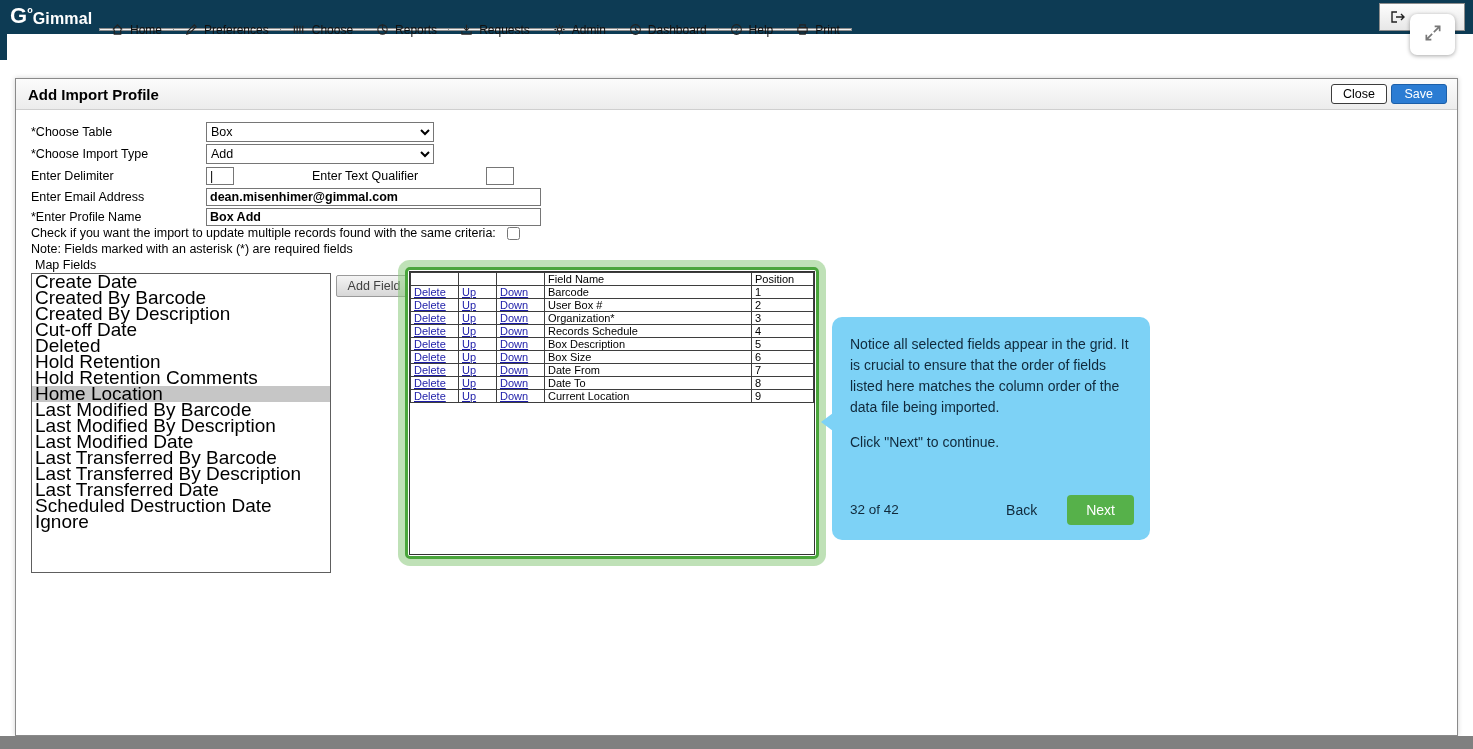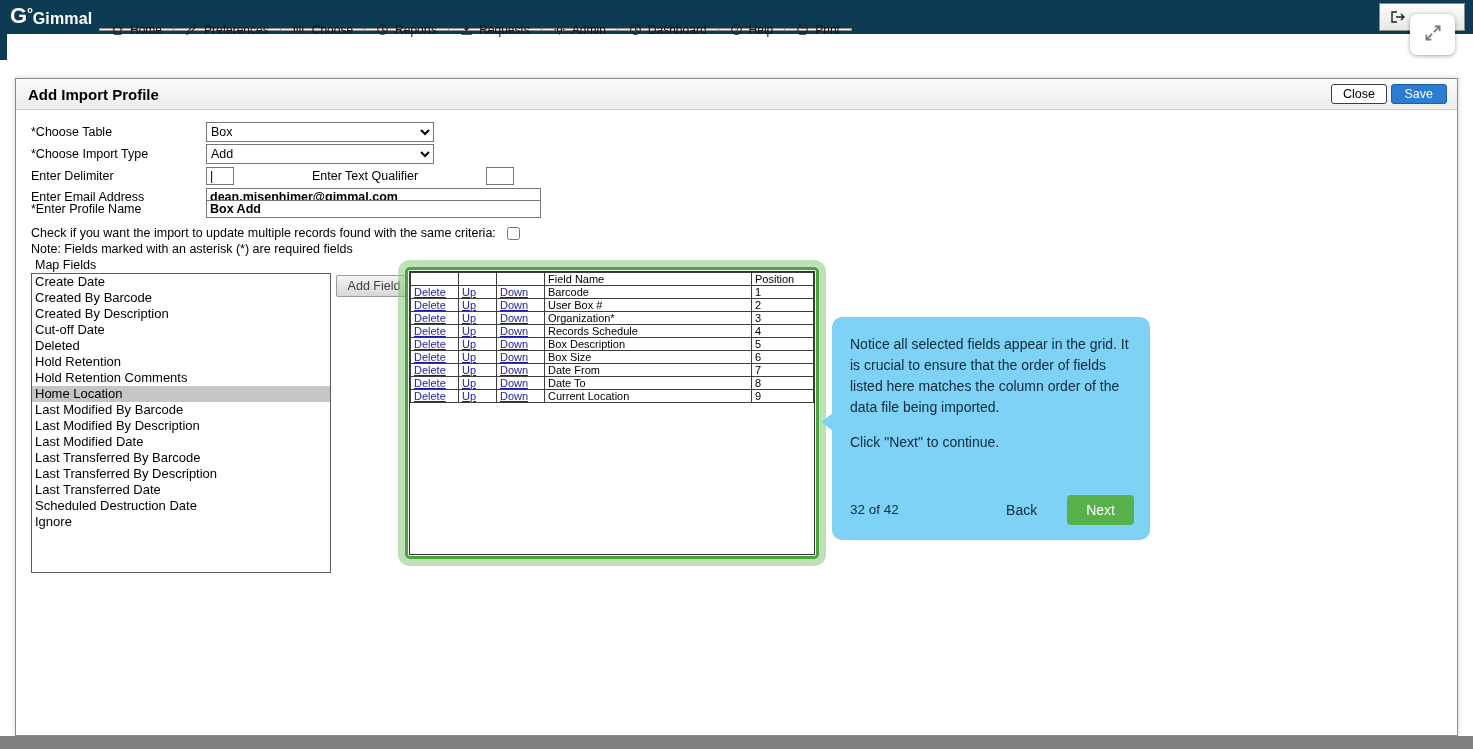--- a/index.html
+++ b/index.html
@@ -34,21 +34,21 @@
   .ftext { height:18px; border:1px solid #767676; font-size:12.5px; padding:0 3px; font-family:"Liberation Sans", sans-serif; }
   .tiny { width:28px; }
   .wide { width:335px;font-weight:bold; }
   .qual-label { margin-left:78px; width:122px; }
   .qual-input { margin-left:52px; }
   .check-row { position:absolute; left:15px; top:147px; font-size:12.5px; display:flex; align-items:center; gap:11px; }
   .note-row { position:absolute; left:15px; top:163px; font-size:12.5px; }
   .mapfields-label { position:absolute; left:19px; top:179px; font-size:12.5px; }
 
   
-  .listbox { position:absolute; left:15px; top:194px; width:300px; height:300px; border:1px solid #5e5e5e; background:#fff; overflow:hidden; font-size:13px; }
+  .listbox { position:absolute; left:15px; top:194px; width:300px; height:300px; border:1px solid #5e5e5e; background:#fff; overflow:hidden; font-size:19px; }
   .list-item { height:16px; line-height:16px; padding-left:3px; white-space:nowrap; cursor:pointer; color:#000; }
   .list-item.selected { background:#c6c6c6; }
 
   .add-field-btn { position:absolute; left:320px; top:196px; width:76px; height:22px; background:linear-gradient(#f4f4f4,#d7d7d7); border:1px solid #9a9a9a; border-radius:2px; font-size:12.5px; color:#3f3f3f; text-align:center; line-height:20px; cursor:pointer; }
 
   
   .grid-highlight { position:absolute; left:389px; top:188px; width:414px; height:292px; border:3px solid #4aa53c; border-radius:5px; background:#fff; box-shadow:0 0 0 7px rgba(139,201,124,0.55); z-index:2; }
   .grid-box { position:absolute; left:1px; top:1px; right:1px; bottom:1px; border:1px solid #333; background:#fff; overflow:hidden; }
   .grid-table { border-collapse:collapse; width:100%; font-size:11px; table-layout:fixed;border-radius:15px; }
   .grid-table th, .grid-table td { border:1px solid #3e3e3e; height:13px; padding:0 3px; text-align:left; font-weight:normal; white-space:nowrap; overflow:hidden; color:#000; }
@@ -197,21 +197,21 @@
     <div class="form-row" style="top:87px;">
       <span class="flabel">Enter Delimiter</span>
       <input class="ftext tiny" type="text" value="|" style="">
       <span class="qual-label">Enter Text Qualifier</span>
       <input class="ftext tiny qual-input" type="text" value="" style="">
     </div>
     <div class="form-row" style="top:108px;">
       <span class="flabel">Enter Email Address</span>
       <input class="ftext wide" type="text" value="dean.misenhimer@gimmal.com" style="">
     </div>
-    <div class="form-row" style="top:120px;">
+    <div class="form-row" style="top:128px;">
       <span class="flabel">*Enter Profile Name</span>
       <input class="ftext wide" type="text" value="Box Add" style="">
     </div>
 
     <div class="check-row">
       <span>Check if you want the import to update multiple records found with the same criteria:</span>
       <input type="checkbox" style="">
     </div>
     <div class="note-row">Note: Fields marked with an asterisk (*) are required fields</div>
     <div class="mapfields-label">Map Fields</div>

